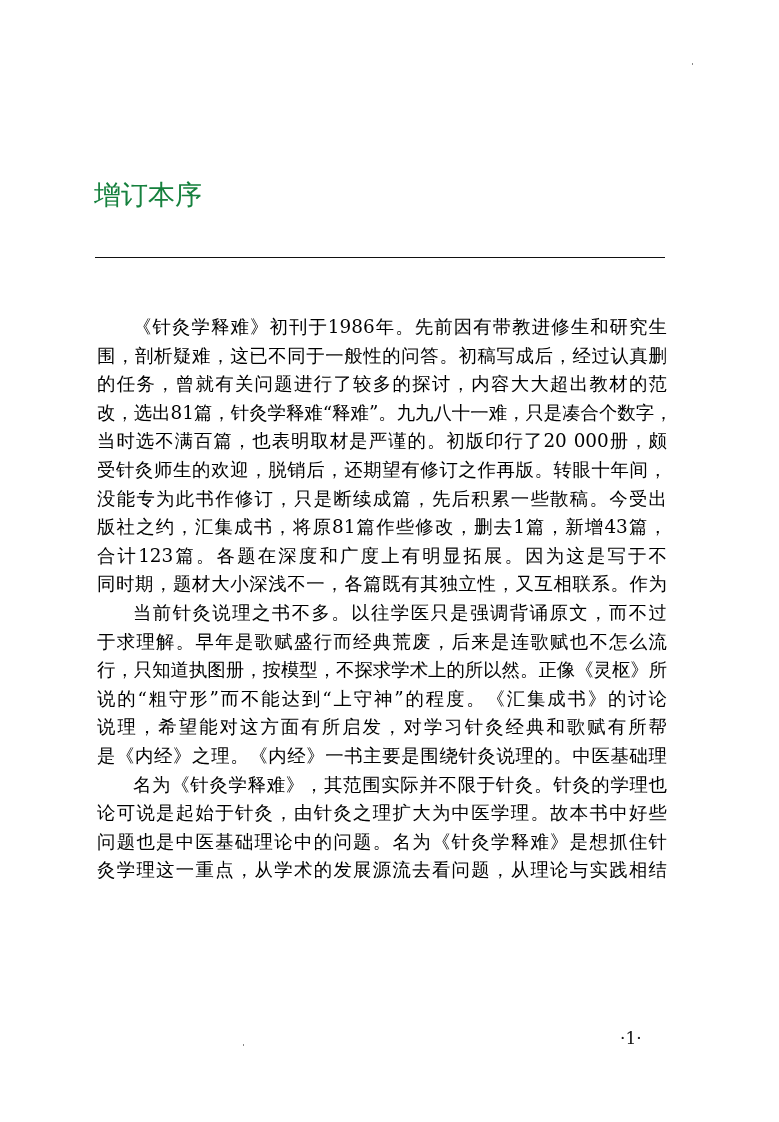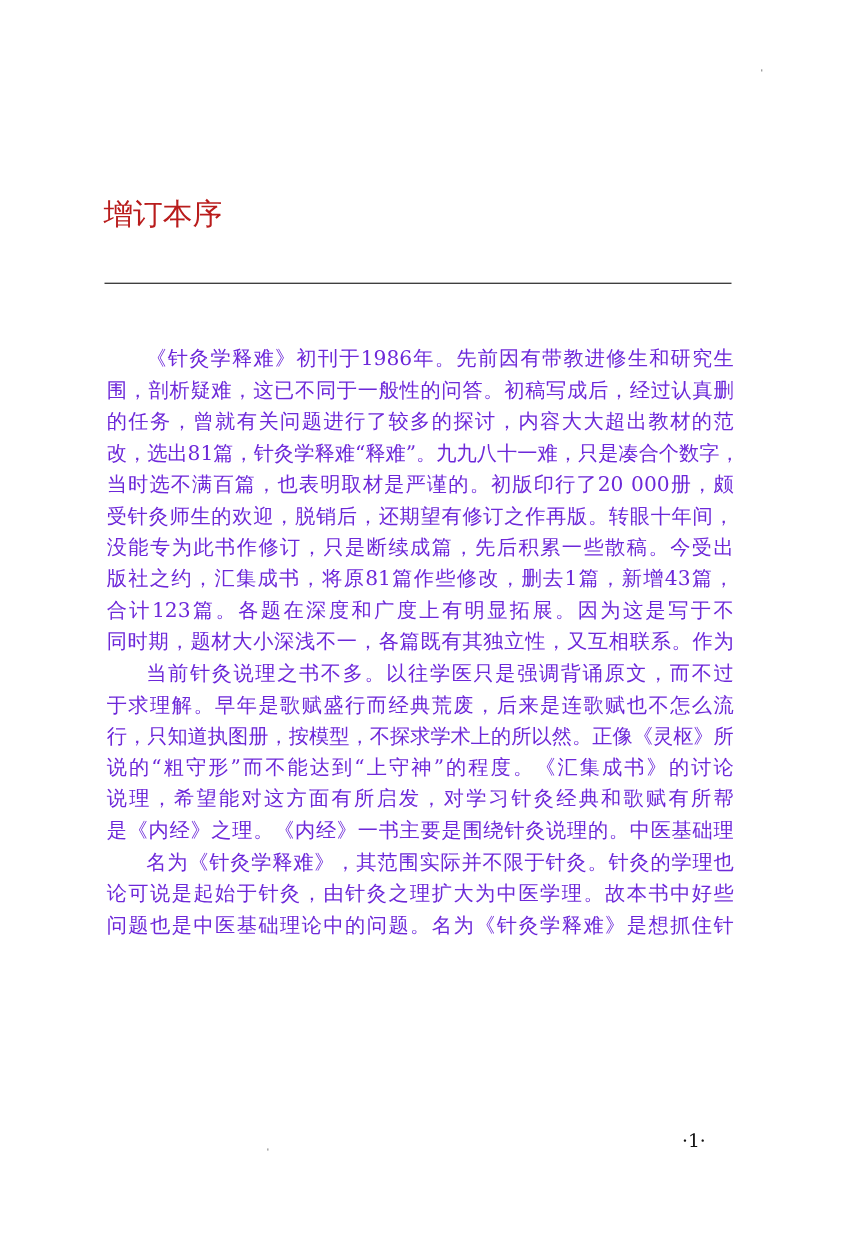--- a/index.html
+++ b/index.html
@@ -1,25 +1,25 @@
 <!DOCTYPE html>
 <html><head>
   <meta charset="utf-8">
   <style>
     html, body { margin: 0; padding: 0; background: #ffffff; }
     body { width: 779px; height: 1122px; position: relative; overflow: hidden;
            font-family: "DejaVu Serif", "Liberation Serif", serif; color: #111; }
     .title { position: absolute; left: 94px; top: 178px; font-size: 27px; line-height: 34px;
-             font-family: Liberation Sans, sans-serif; letter-spacing: 0px; color:#b91c1c; }
+             font-family: Liberation Sans, sans-serif; letter-spacing: 0px; color:#15803d; }
     .rule { position: absolute; left: 95px; top: 257px; width: 570px; height: 0;
             border-top: 1.6px solid #111; }
     .body-text { position: absolute; left: 97px; top: 313px; width: 570px; }
     .line { display: block; height: 28.6px; line-height: 28.6px; font-size: 18.4px;
             white-space: nowrap; text-align: justify; text-align-last: justify;
-            color: #6d28d9; }
+            color: #000000; }
     .line.last { text-align-last: left; }
     .line.indent { padding-left: 36px; }
     .page-num { position: absolute; left: 620px; top: 1026px; font-size: 17px; line-height: 24px; color:#111; }
     .speck { position: absolute; width: 1px; height: 2px; background: #888; }
   </style>
 </head>
 <body>
 
 <div>
   <div class="title">增订本序</div>
@@ -41,19 +41,20 @@
     <span class="line indent">当前针灸说理之书不多。以往学医只是强调背诵原文，而不过</span>
     <span class="line">于求理解。早年是歌赋盛行而经典荒废，后来是连歌赋也不怎么流</span>
     <span class="line">行，只知道执图册，按模型，不探求学术上的所以然。正像《灵枢》所</span>
     <span class="line">说的“粗守形”而不能达到“上守神”的程度。《汇集成书》的讨论</span>
     <span class="line">说理，希望能对这方面有所启发，对学习针灸经典和歌赋有所帮</span>
 
     <span class="line">是《内经》之理。《内经》一书主要是围绕针灸说理的。中医基础理</span>
     <span class="line indent">名为《针灸学释难》，其范围实际并不限于针灸。针灸的学理也</span>
     <span class="line">论可说是起始于针灸，由针灸之理扩大为中医学理。故本书中好些</span>
     <span class="line">问题也是中医基础理论中的问题。名为《针灸学释难》是想抓住针</span>
+    <span class="line">灸学理这一重点，从学术的发展源流去看问题，从理论与实践相结</span>
   </div>
 
   <div class="page-num">·1·</div>
 
   <div class="speck" style="left:692px; top:63px;"></div>
   <div class="speck" style="left:243px; top:1044px;"></div>
 </div>
 
 </body></html>

